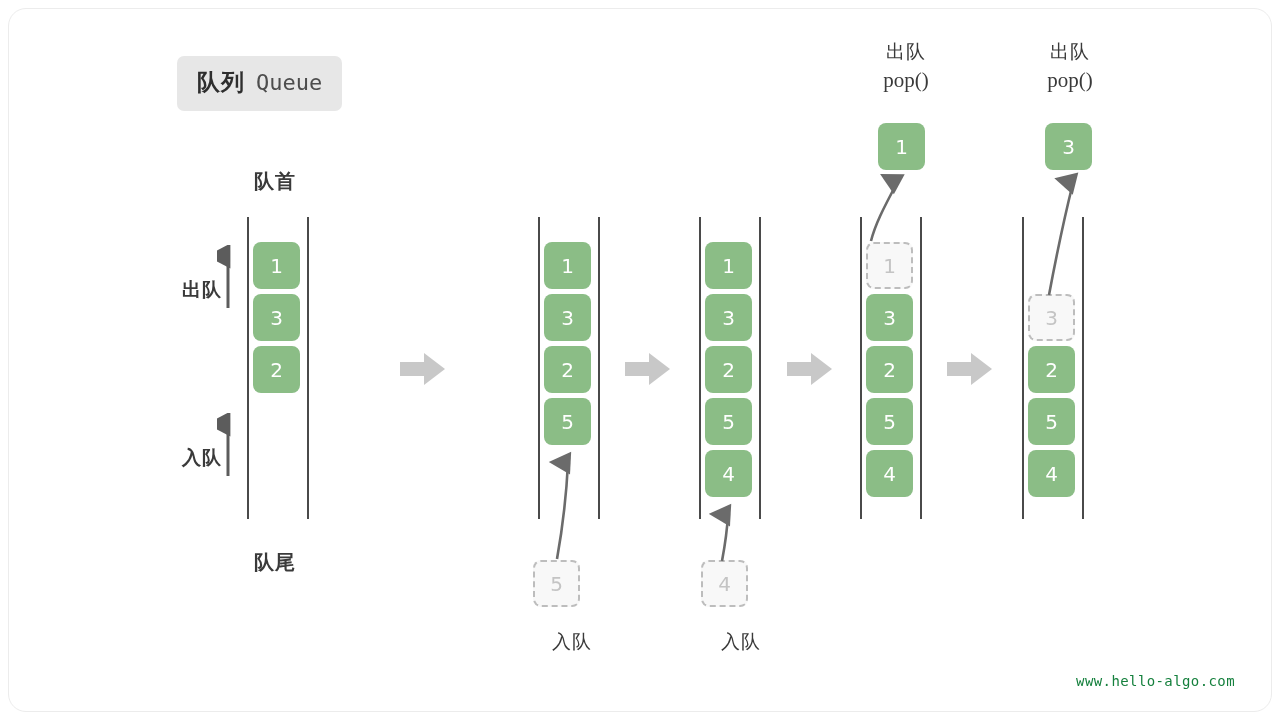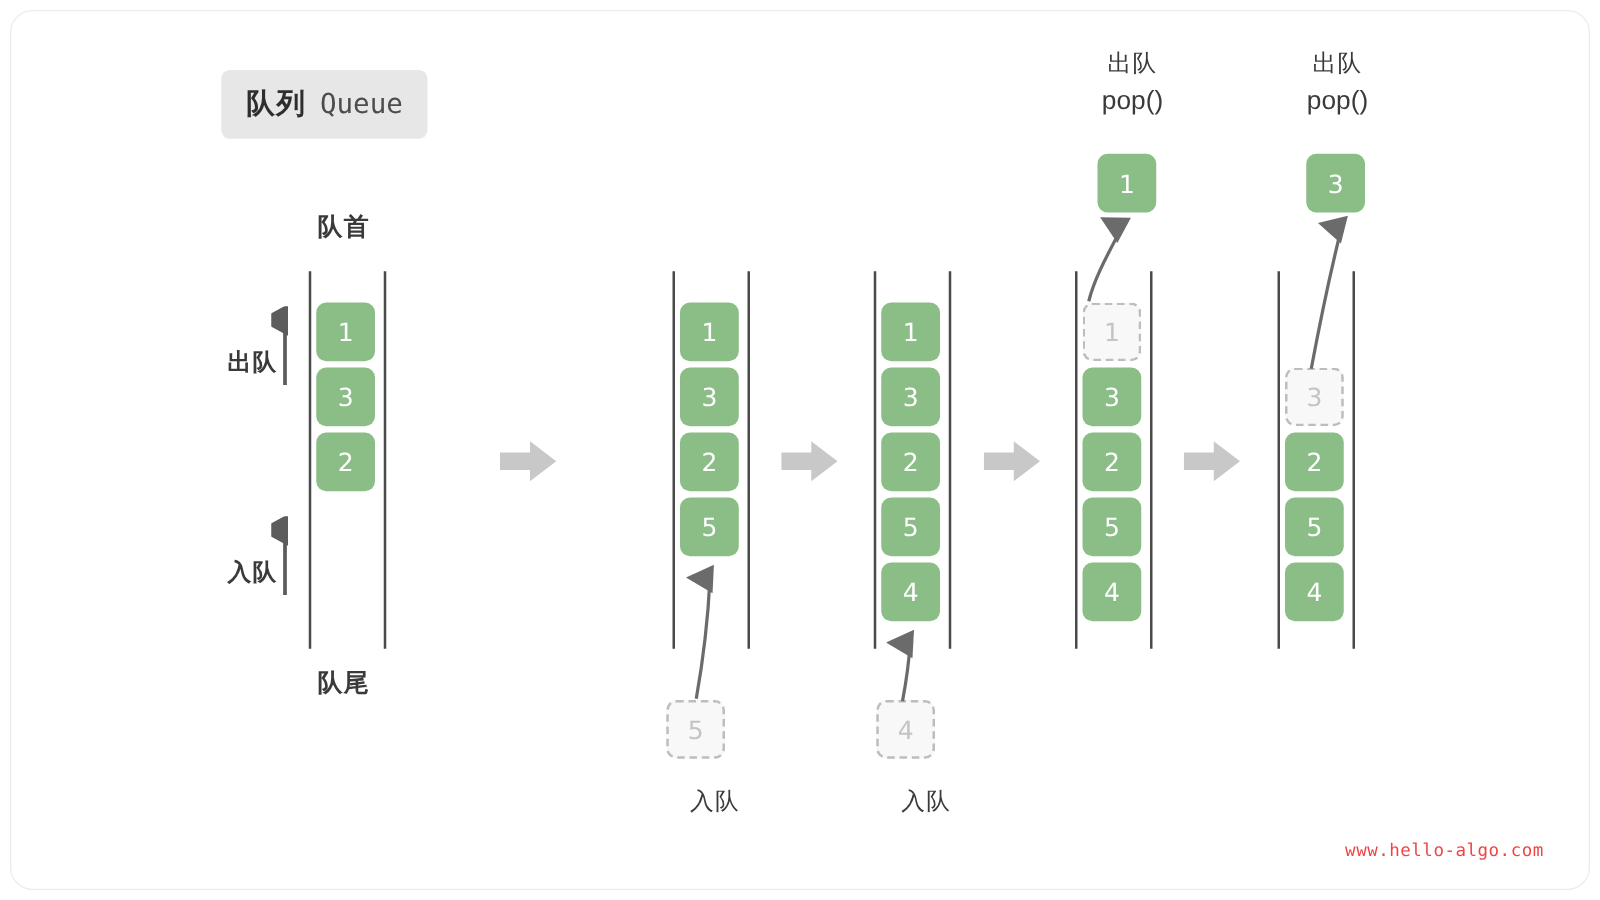--- a/index.html
+++ b/index.html
@@ -24,21 +24,21 @@
   }
   .title-cn{font-size:23px;font-weight:bold;color:#2e2e2e;letter-spacing:1px;text-align:right;}
   .title-en{font-family:"DejaVu Sans Mono","Liberation Mono",monospace;font-size:22px;color:#4d4d4d;}
 
   
   .head-label,.tail-label{
     position:absolute;font-size:20px;font-weight:bold;color:#3a3a3a;
     letter-spacing:1px;white-space:nowrap;text-align:center;width:120px;
   }
   .head-label{left:206px;top:159px;}
-  .tail-label{left:206px;top:524px;}
+  .tail-label{left:206px;top:540px;}
 
   .side-label{
     position:absolute;font-size:19px;font-weight:bold;color:#3a3a3a;
     letter-spacing:1px;white-space:nowrap;text-align:right;width:70px;
   }
   .side-out{left:143px;top:268px;}
   .side-in{left:143px;top:436px;}
 
   
   .rail{position:absolute;top:208px;height:302px;width:1.6px;background:#4a4a4a;}
@@ -63,28 +63,28 @@
   .caption{
     position:absolute;text-align:center;width:190px;white-space:nowrap;
     line-height:1.42;
   }
   .caption .cn{
     display:block;font-size:19px;color:#3a3a3a;letter-spacing:1px;
     font-family:"Liberation Sans","DejaVu Sans",sans-serif;
   }
   .caption .code{
     display:block;font-size:21px;color:#3a3a3a;
-    font-family:Liberation Sans, sans-serif;
+    font-family:Liberation Serif, serif;
   }
   .caption .num{color:#4a9b48;font-weight:bold;}
 
   .watermark{
     position:absolute;right:36px;bottom:22px;
     font-family:"DejaVu Sans Mono","Liberation Mono",monospace;
-    font-size:14px;color:#ef4444;letter-spacing:0.4px;
+    font-size:14px;color:#15803d;letter-spacing:0.4px;
   }
 </style>
 </head>
 <body>
 
 <div class="card">
 
   <div class="title-badge">
     <span class="title-cn">队列</span>
     <span class="title-en">Queue</span>

